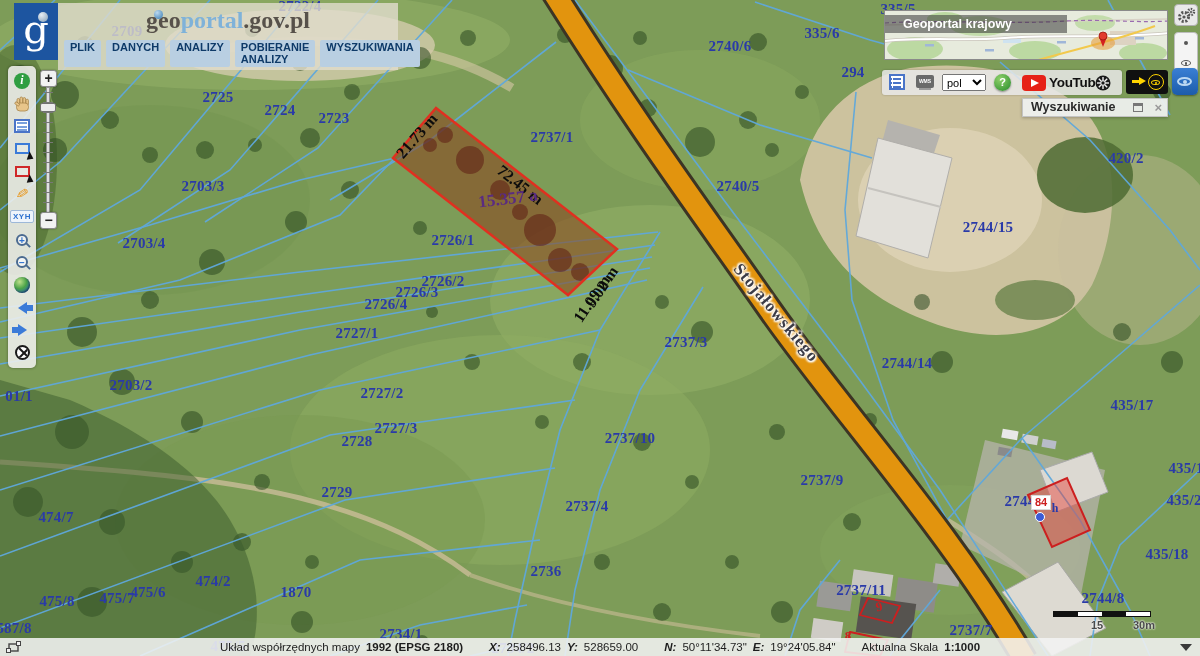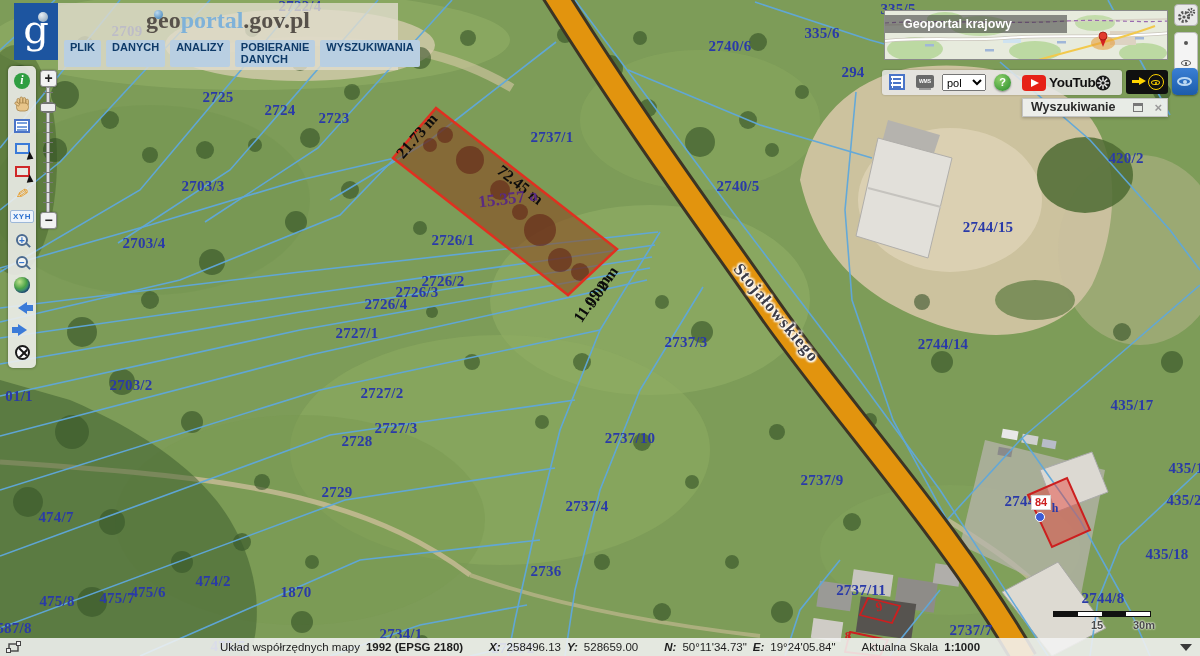--- a/index.html
+++ b/index.html
@@ -358,21 +358,21 @@
       <div class="maplabel pl" style="left: 686px; top: 342px;">2737/3</div>
       <div class="maplabel pl" style="left: 822px; top: 480px;">2737/9</div>
       <div class="maplabel pl" style="left: 861px; top: 590px;">2737/11</div>
       <div class="maplabel pl" style="left: 971px; top: 630px;">2737/7</div>
       <div class="maplabel pl" style="left: 730px; top: 46px;">2740/6</div>
       <div class="maplabel pl" style="left: 738px; top: 186px;">2740/5</div>
       <div class="maplabel pl" style="left: 822px; top: 33px;">335/6</div>
       <div class="maplabel pl" style="left: 898px; top: 9px; text-align: center;">335/5</div>
       <div class="maplabel pl" style="left: 853px; top: 72px;">294</div>
       <div class="maplabel pl" style="left: 988px; top: 227px;">2744/15</div>
-      <div class="maplabel pl" style="left: 907px; top: 344px; margin-left: 36px;">2744/14</div>
+      <div class="maplabel pl" style="left: 907px; top: 363px;">2744/14</div>
       <div class="maplabel pl" style="left: 1126px; top: 158px;">420/2</div>
       <div class="maplabel pl" style="left: 1132px; top: 405px;">435/17</div>
       <div class="maplabel pl" style="left: 1186px; top: 468px;">435/1</div>
       <div class="maplabel pl" style="left: 1184px; top: 500px;">435/2</div>
       <div class="maplabel pl" style="left: 1167px; top: 554px;">435/18</div>
       <div class="maplabel pl" style="left: 1103px; top: 598px;">2744/8</div>
       <div class="maplabel pl" style="left: 1026px; top: 501px;">2744/7</div>
       <div class="maplabel pl-sm" style="left: 1055px; top: 508px;">h</div>
       <div class="maplabel street" style="left: 776px; top: 313px; transform: translate(-50%, -50%) rotate(50deg);">Stojałowskiego</div>
       <div class="maplabel meas" style="left: 417px; top: 136px; transform: translate(-50%, -50%) rotate(-49deg);">21.73 m</div>
@@ -392,21 +392,21 @@
   </div>
   <div id="hdr">
     <div id="title">
       <span class="ball"></span>
       <span class="t1">geo</span><span class="t2">portal</span><span class="t3">.gov.pl</span>
     </div>
     <div id="menu">
         <div class="mi">PLIK</div>
         <div class="mi">DANYCH</div>
         <div class="mi">ANALIZY</div>
-        <div class="mi">POBIERANIE DANYCH</div>
+        <div class="mi">POBIERANIE ANALIZY</div>
         <div class="mi">WYSZUKIWANIA</div>
       </div>
   </div>
 
   <div id="ltb">
     <div class="tbi">
         <span class="info-c">i</span>
       </div>
     <div class="tbi">
       <svg width="18" height="18">

